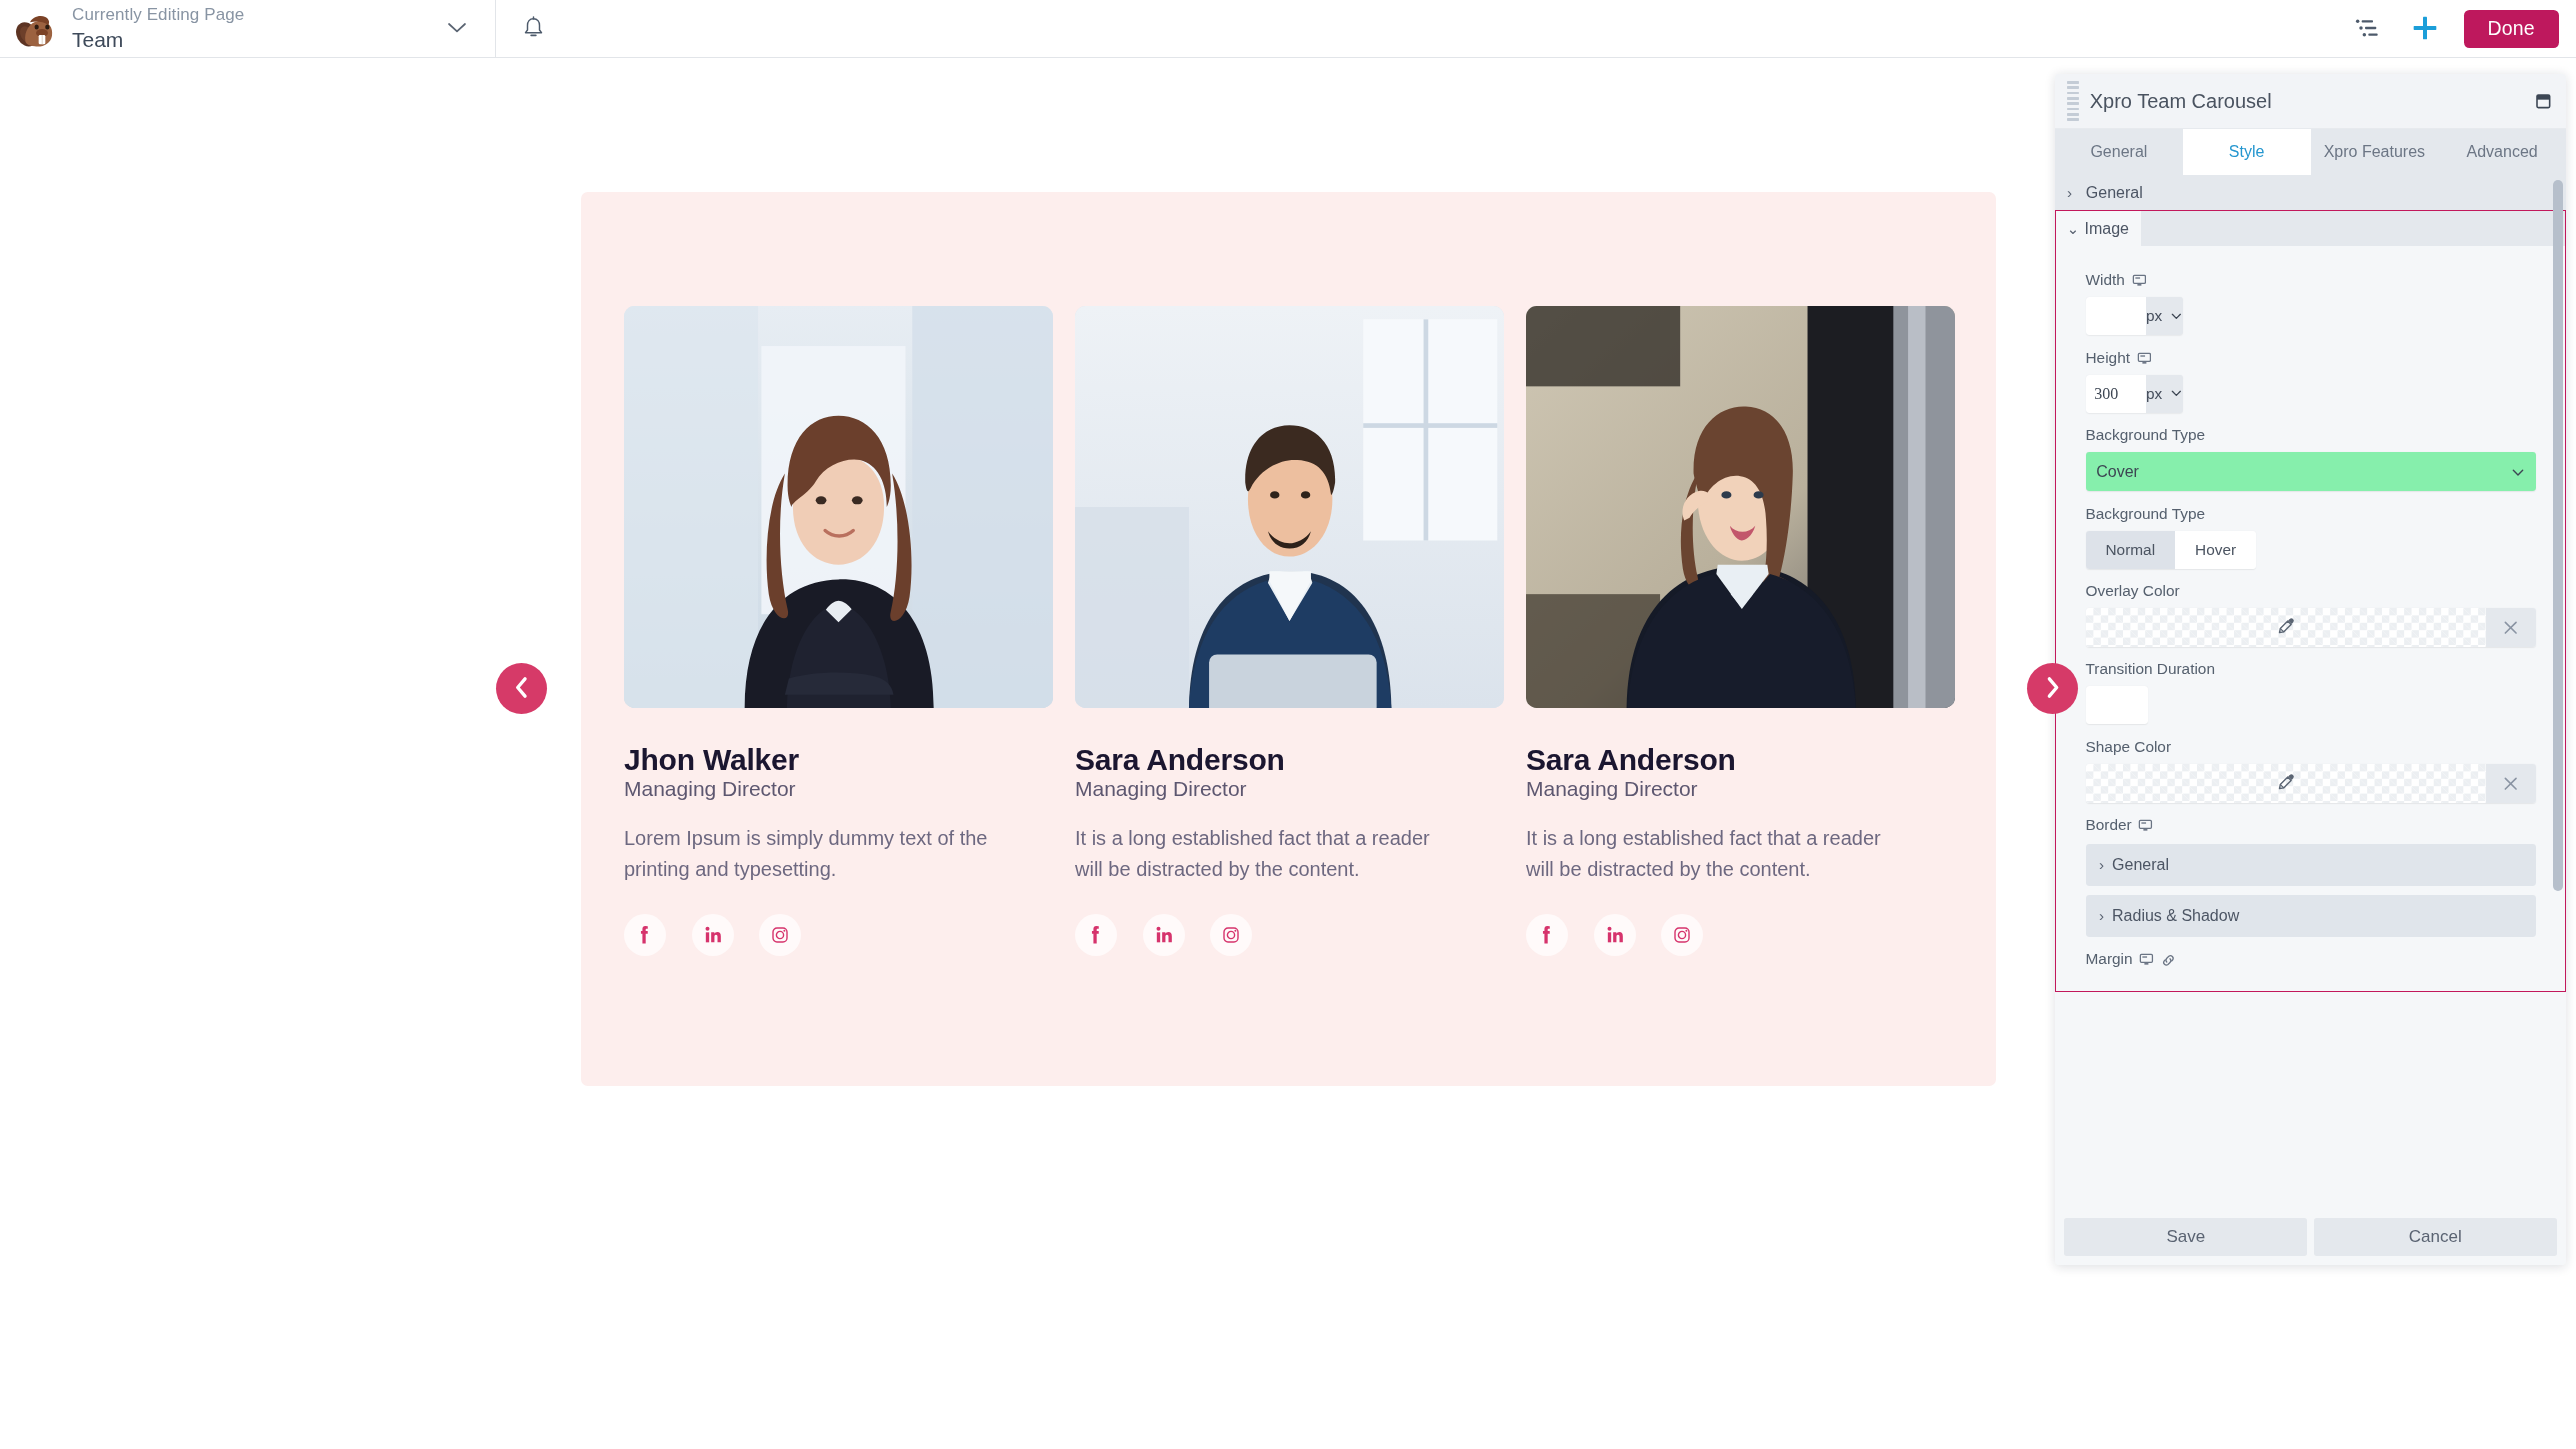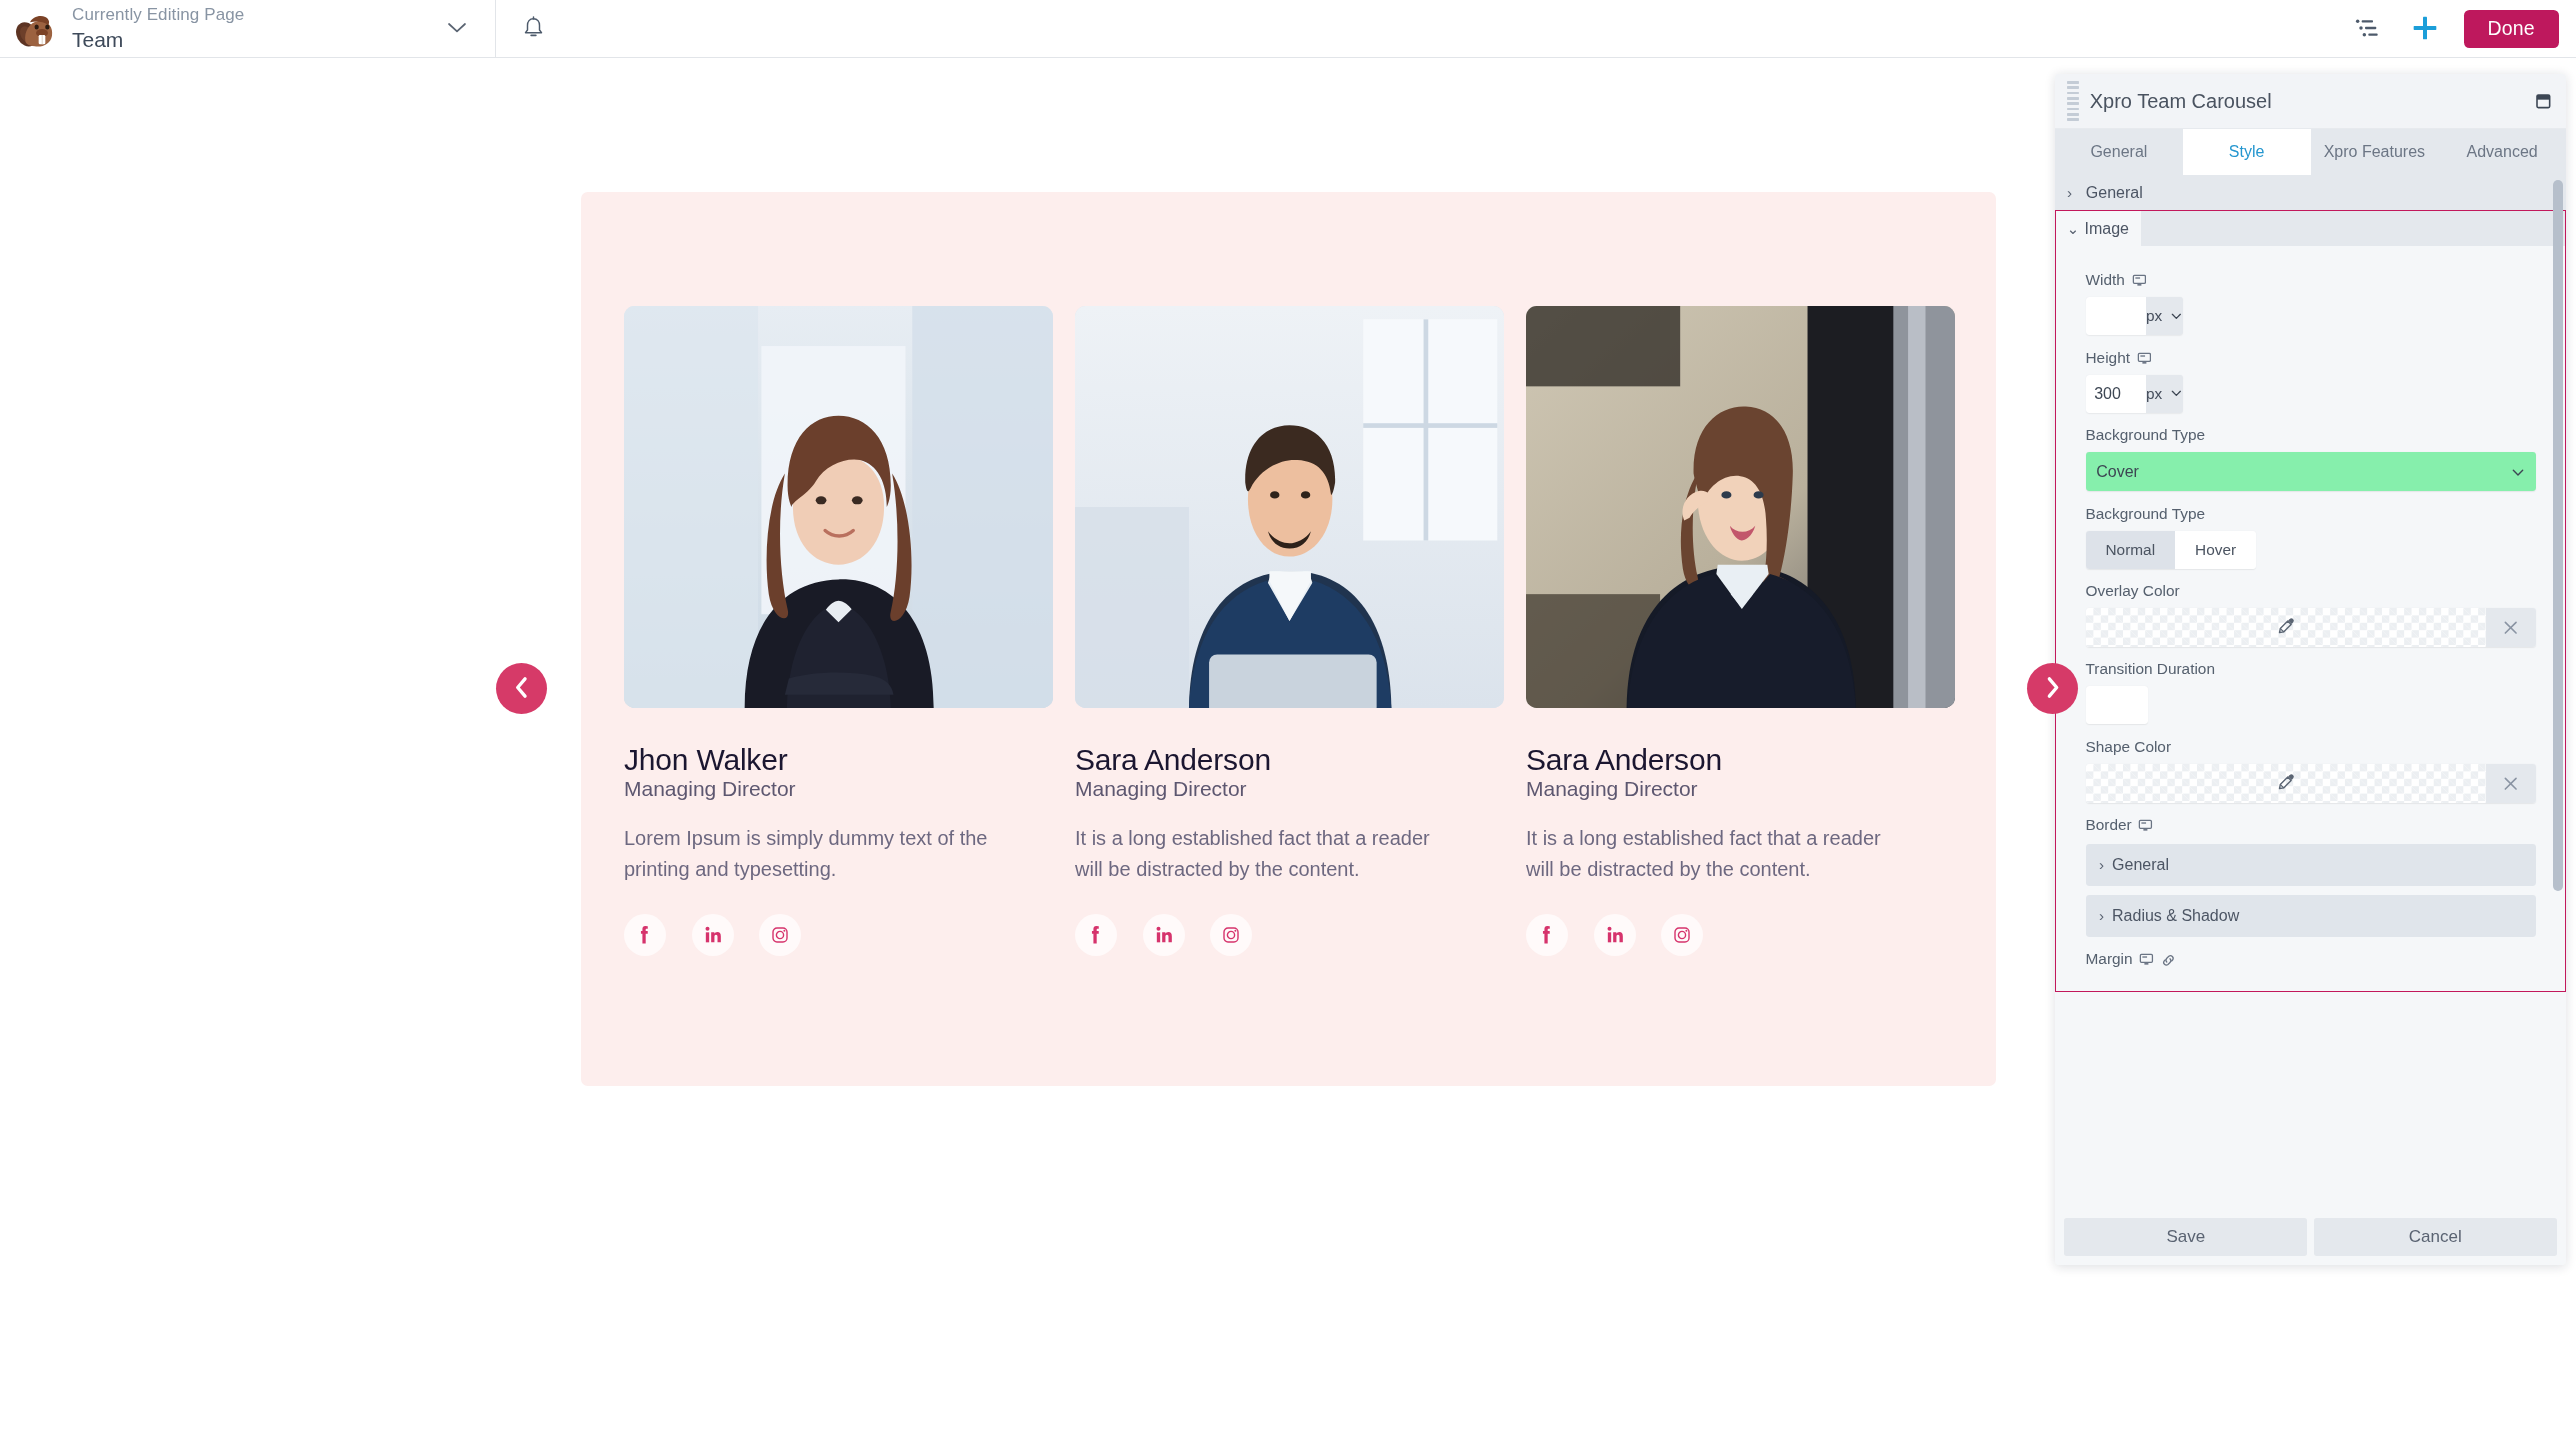--- a/index.html
+++ b/index.html
@@ -57,21 +57,21 @@
   .tcard.c2 { left: 494px; }
   .tcard.c3 { left: 945px; }
 
   .tphoto {
     width: 429px; height: 402px; border-radius: 10.7px; overflow: hidden;
     position: relative; background: #dfe4ea;
   }
   .tphoto svg { display: block; width: 429px; height: 402px; }
 
   .tname {
-    font-size: 30px; color: #1b1630; margin-top: 35px; letter-spacing: -0.2px; font-weight: 400;
+    font-size: 30px; color: #1b1630; margin-top: 35px; letter-spacing: -0.2px; font-weight: 700;
   }
   .trole { font-size: 21px; color: #5d5770; }
   .tdesc { font-size: 20px; color: #6d6880; line-height: 1.55; margin-top: 21.5px; width: 376px; }
   .tsocial { display: flex; gap: 25.5px; margin-top: 29.5px; }
   .soc {
     width: 42px; height: 42px; border-radius: 50%; background: #fffafa;
     display: flex; align-items: center; justify-content: center; cursor: pointer;
   }
   .soc svg { display: block; }
 
@@ -144,21 +144,21 @@
   }
   .resp-ico { width: 14.8px; height: 13.4px; display: inline-block; }
 
   .num-unit {
     display: flex; width: 97px; height: 38px; border-radius: 3.4px; overflow: hidden;
     background: #e4e8ed; box-shadow: 0 0.7px 1.3px rgba(0,0,0,.06);
   }
   .num-unit input {
     width: 60px; border: none; outline: none; background: #ffffff;
     font-size: 16px; color: #3d4653; padding-left: 8.7px;
-    font-family: Liberation Sans, sans-serif;
+    font-family: Liberation Serif, serif;
   }
   .unit-sel {
     flex: 1; display: flex; align-items: center; justify-content: center; gap: 9px;
     font-size: 15.4px; color: #444d5b; cursor: pointer;
   }
 
   .sel-box {
     width: 100%; height: 39px; background: #86efac; border: none; border-radius: 3.4px;
     display: flex; align-items: center; padding: 0 10.7px; position: relative;
     box-shadow: 0 0.7px 1.3px rgba(0,0,0,.07); cursor: pointer;

